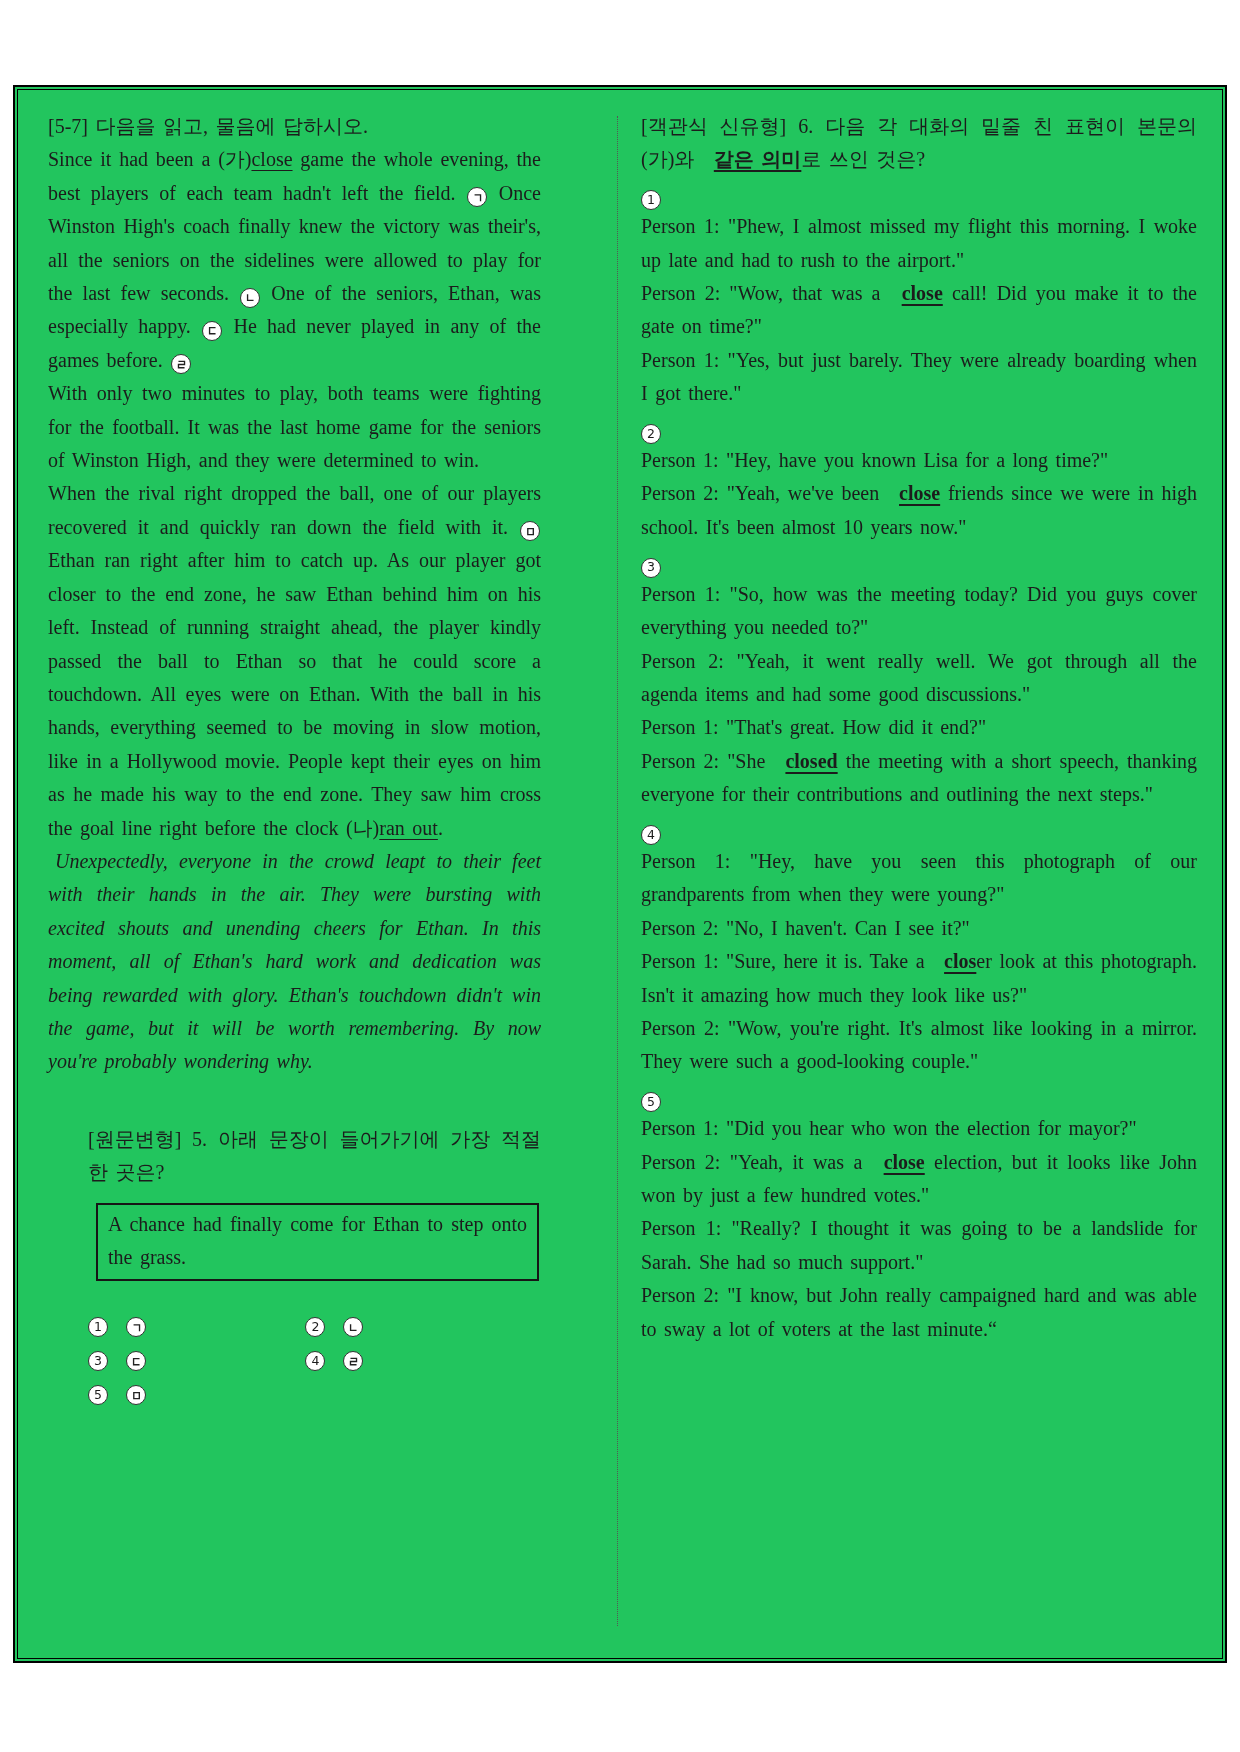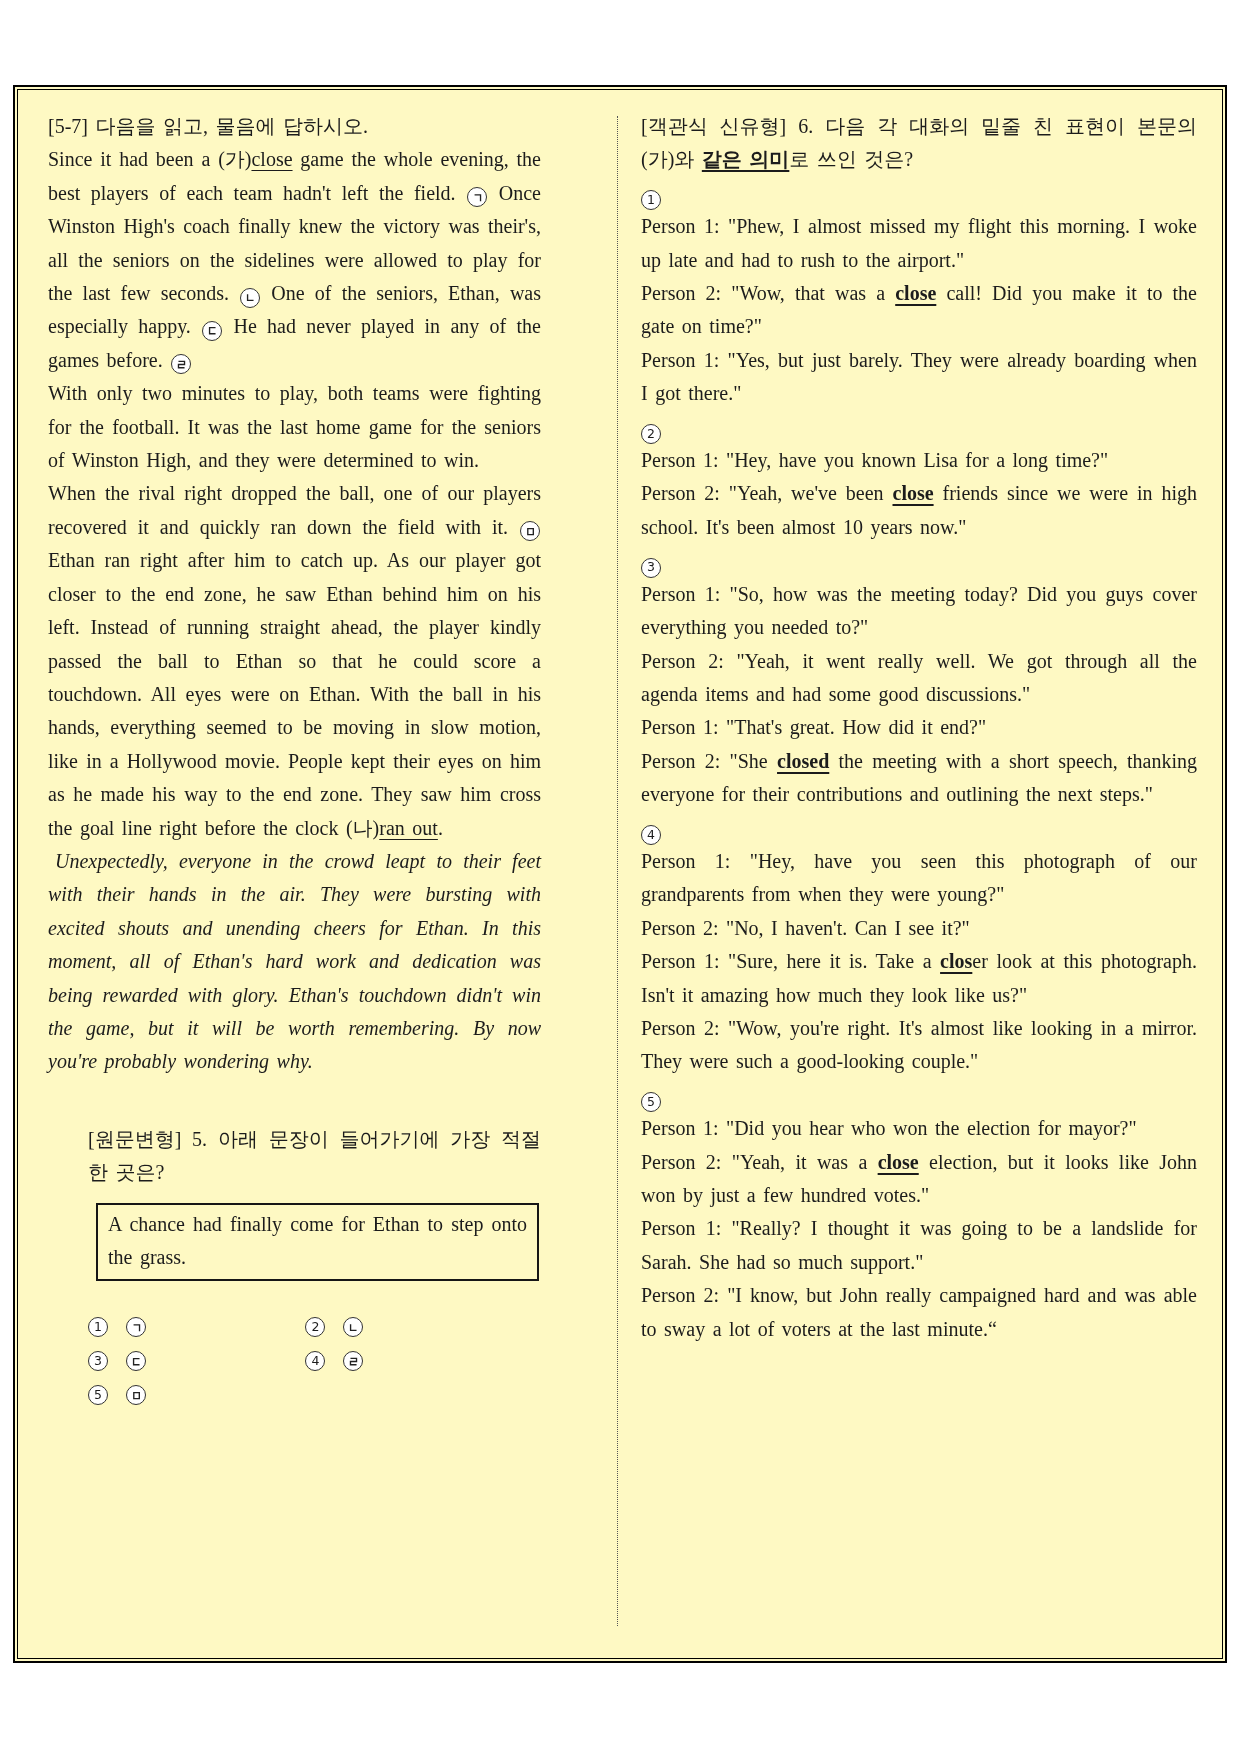--- a/index.html
+++ b/index.html
@@ -3,40 +3,40 @@
 <meta charset="utf-8">
 <style>
   html,body{margin:0;padding:0;}
   body{
     position:relative;width:1240px;height:1752px;background:#ffffff;
     font-family:"Liberation Serif","DejaVu Serif",serif;color:#1c1c1c;
     -webkit-font-smoothing:antialiased;
   }
   .sheet{
     position:absolute;left:13px;top:85px;width:1214px;height:1578px;
-    box-sizing:border-box;border:2px solid #000;padding:2px;background:#fef9c3;
+    box-sizing:border-box;border:2px solid #000;padding:2px;background:#22c55e;
   }
   .sheet-inner{
     width:100%;height:100%;box-sizing:border-box;border:1px solid #000;
     display:flex;overflow:hidden;
   }
   .col{box-sizing:border-box;}
   .col-left{flex:0 0 599px;padding:20px 76px 0 30px;}
   .col-right{flex:1;padding:20px 25px 0 23px;}
   .divider{
     width:0;border-left:1px dotted #555;margin:26px 0 32px;align-self:stretch;
   }
   .para{
     margin:0;font-size:20px;line-height:33.4px;
     text-align:justify;text-align-last:left;-moz-text-align-last:left;
     word-spacing:2.5px;
   }
   .indent{text-indent:7px;font-style:italic;}
   .u{text-decoration:underline;text-underline-offset:4px;text-decoration-thickness:1.2px;}
-  .bu{font-weight:700;text-decoration:underline;text-underline-offset:4px;text-decoration-thickness:1.6px;}
+  .bu{font-weight:700;text-decoration:underline;text-underline-offset:4px;text-decoration-thickness:1.6px;margin-left:12px;}
   .hm,.nm{
     display:inline-flex;align-items:center;justify-content:center;
     width:20px;height:20px;box-sizing:border-box;border:1.3px solid #333;
     border-radius:50%;vertical-align:-4px;background:#fff;
   }
   .hm{margin:0 1px;}
   .nm{
     font-family:"DejaVu Sans","Liberation Sans",sans-serif;
     font-size:12.5px;line-height:1;font-weight:400;
   }

